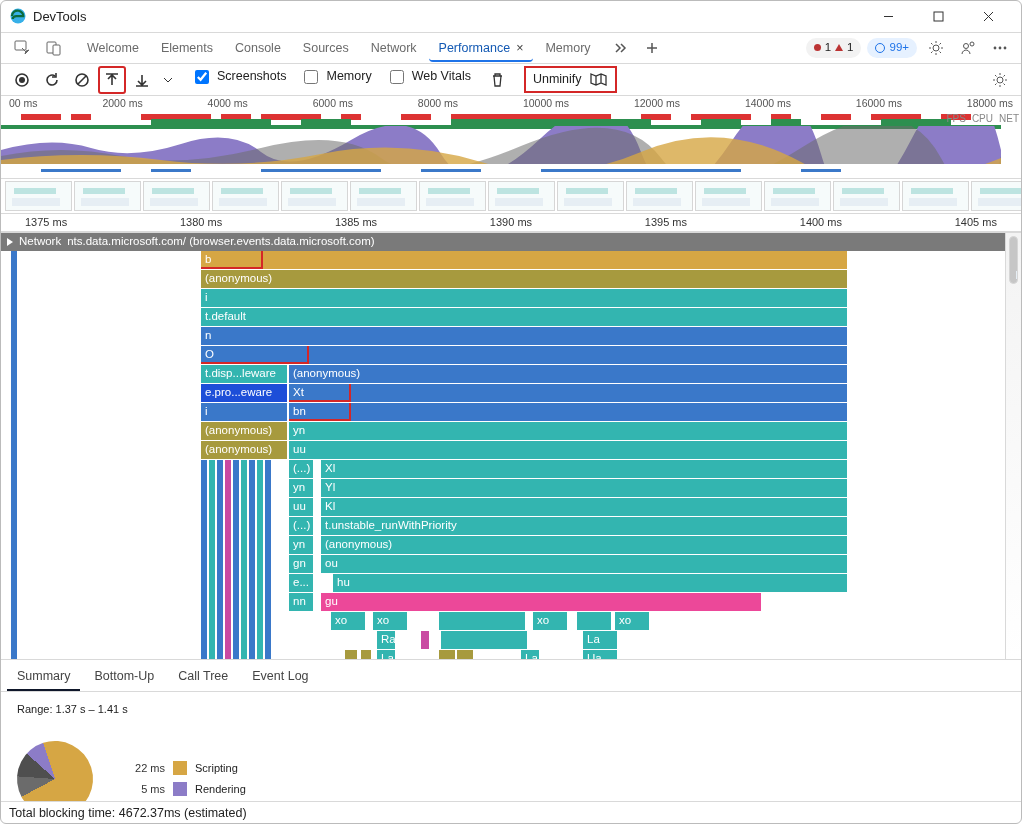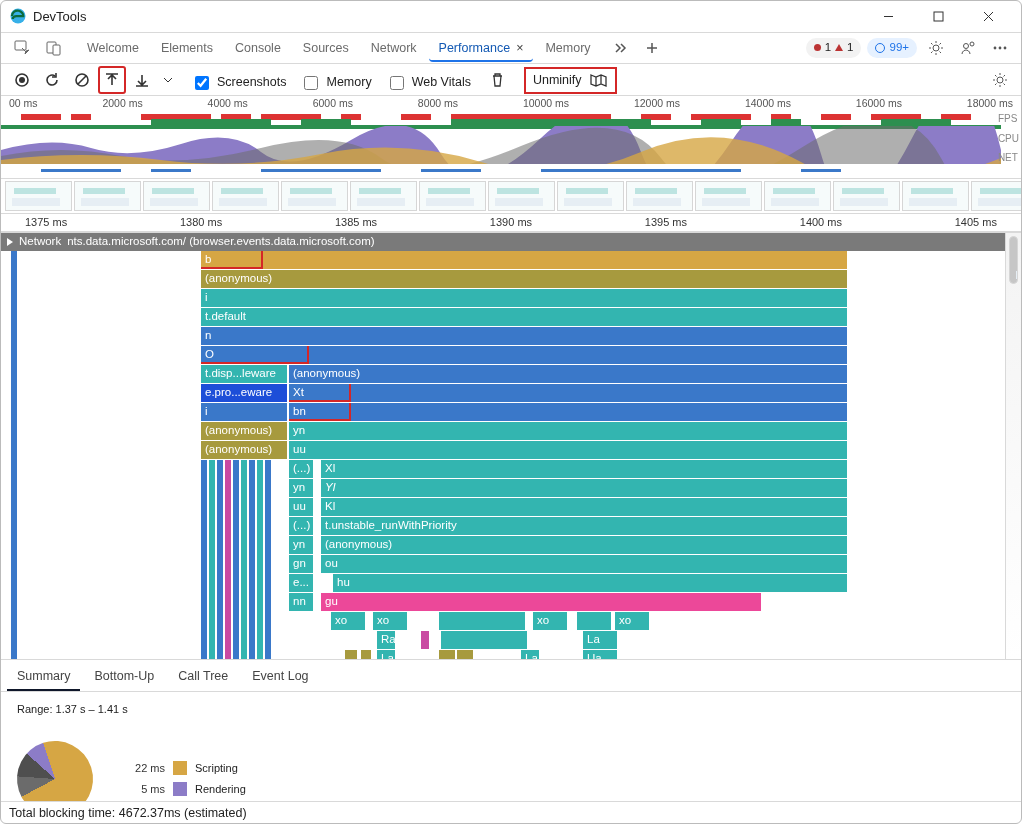--- a/index.html
+++ b/index.html
@@ -33,33 +33,33 @@
         border-radius:14px;background:#f2f2f2;font-size:11.5px;cursor:pointer}
   .chip .dot{width:7px;height:7px;border-radius:50%;background:#b33}
   .chip .tri{width:0;height:0;border-left:4px solid transparent;
              border-right:4px solid transparent;border-bottom:7px solid #b33}
   .chip.blue{background:#e6f1ff;color:#1e73e8}
   .chip.blue .bub{width:10px;height:10px;border:1.6px solid #1e73e8;
                   border-radius:50%}
   .toolbar{height:34px;display:flex;align-items:center;padding:0 8px;gap:4px;
            border-bottom:1px solid var(--border)}
   .hl{outline:2px solid var(--hl);outline-offset:-1px;border-radius:2px}
-  .toolbar .chkgroup{display:flex;align-items:flex-end;gap:14px;margin-left:auto;
+  .toolbar .chkgroup{display:flex;align-items:flex-start;gap:14px;margin-left:auto;
                      margin-right:6px;font-size:12.5px}
   .chk{display:inline-flex;align-items:center;gap:5px;cursor:pointer}
   .chk input{width:14px;height:14px}
   .unminify{display:inline-flex;align-items:center;gap:8px;padding:4px 8px;
             border-radius:0}
   .rulers{display:flex;flex-direction:column;border-bottom:1px solid var(--border)}
   .ruler{position:relative;height:16px;background:#fff}
   .ruler .ticks{position:absolute;inset:0;display:flex;justify-content:space-between;
                 font-size:10.5px;color:#555;padding:0 8px}
   .overview{position:relative;height:66px;background:#fff;overflow:hidden}
   .overview .labs{position:absolute;right:2px;top:0;font-size:10px;color:#888;
-                  display:flex;flex-direction:column;gap:6px}
+                  display:flex;flex-direction:row;gap:6px}
   .ovrow{position:absolute;left:0;right:18px;height:22px}
   .ovrow.fps{top:-3px}.ovrow.cpu{top:14px;height:38px}.ovrow.net{top:54px;height:10px}
   .filmstrip{height:36px;border-top:1px solid var(--border);
              border-bottom:1px solid var(--border);
              display:flex;gap:2px;padding:2px 4px;overflow:hidden}
   .thumb{flex:0 0 67px;height:30px;border:1px solid #d6d6d6;background:#f6fbfb;
          position:relative;overflow:hidden}
   .thumb::before{content:"";position:absolute;left:8px;top:6px;width:42px;height:6px;
                  background:#bde4e1}
   .thumb::after{content:"";position:absolute;left:6px;bottom:4px;width:48px;
@@ -389,21 +389,21 @@
           <div class="bar" style="left: 288px; top: 133px; width: 558px; background: rgb(58, 120, 201);">Xt<div style="position: absolute; left: -2px; top: -2px; height: 20px; width: 64px; border: 2px solid rgb(212, 39, 39);"></div></div>
           <div class="bar" style="left: 200px; top: 152px; width: 86px; background: rgb(58, 120, 201);">i</div>
           <div class="bar" style="left: 288px; top: 152px; width: 558px; background: rgb(58, 120, 201);">bn<div style="position: absolute; left: -2px; top: -2px; height: 20px; width: 64px; border: 2px solid rgb(212, 39, 39);"></div></div>
           <div class="bar" style="left: 200px; top: 171px; width: 86px; background: rgb(167, 154, 62);">(anonymous)</div>
           <div class="bar" style="left: 288px; top: 171px; width: 558px; background: rgb(51, 181, 176);">yn</div>
           <div class="bar" style="left: 200px; top: 190px; width: 86px; background: rgb(167, 154, 62);">(anonymous)</div>
           <div class="bar" style="left: 288px; top: 190px; width: 558px; background: rgb(51, 181, 176);">uu</div>
           <div class="bar" style="left: 288px; top: 209px; width: 24px; background: rgb(51, 181, 176);">(...)</div>
           <div class="bar" style="left: 320px; top: 209px; width: 526px; background: rgb(51, 181, 176);">Xl</div>
           <div class="bar" style="left: 288px; top: 228px; width: 24px; background: rgb(51, 181, 176);">yn</div>
-          <div class="bar" style="left: 320px; top: 228px; width: 526px; background: rgb(51, 181, 176); font-style: italic;">Yl</div>
+          <div class="bar" style="left: 320px; top: 228px; width: 526px; background: rgb(51, 181, 176);">Yl</div>
           <div class="bar" style="left: 288px; top: 247px; width: 24px; background: rgb(51, 181, 176);">uu</div>
           <div class="bar" style="left: 320px; top: 247px; width: 526px; background: rgb(51, 181, 176);">Kl</div>
           <div class="bar" style="left: 288px; top: 266px; width: 24px; background: rgb(51, 181, 176);">(...)</div>
           <div class="bar" style="left: 320px; top: 266px; width: 526px; background: rgb(51, 181, 176);">t.unstable_runWithPriority</div>
           <div class="bar" style="left: 288px; top: 285px; width: 24px; background: rgb(51, 181, 176);">yn</div>
           <div class="bar" style="left: 320px; top: 285px; width: 526px; background: rgb(51, 181, 176);">(anonymous)</div>
           <div class="bar" style="left: 288px; top: 304px; width: 24px; background: rgb(51, 181, 176);">gn</div>
           <div class="bar" style="left: 320px; top: 304px; width: 526px; background: rgb(51, 181, 176);">ou</div>
           <div class="bar" style="left: 288px; top: 323px; width: 24px; background: rgb(51, 181, 176);">e...</div>
           <div class="bar" style="left: 332px; top: 323px; width: 504px; background: rgb(51, 181, 176);">hu</div>

